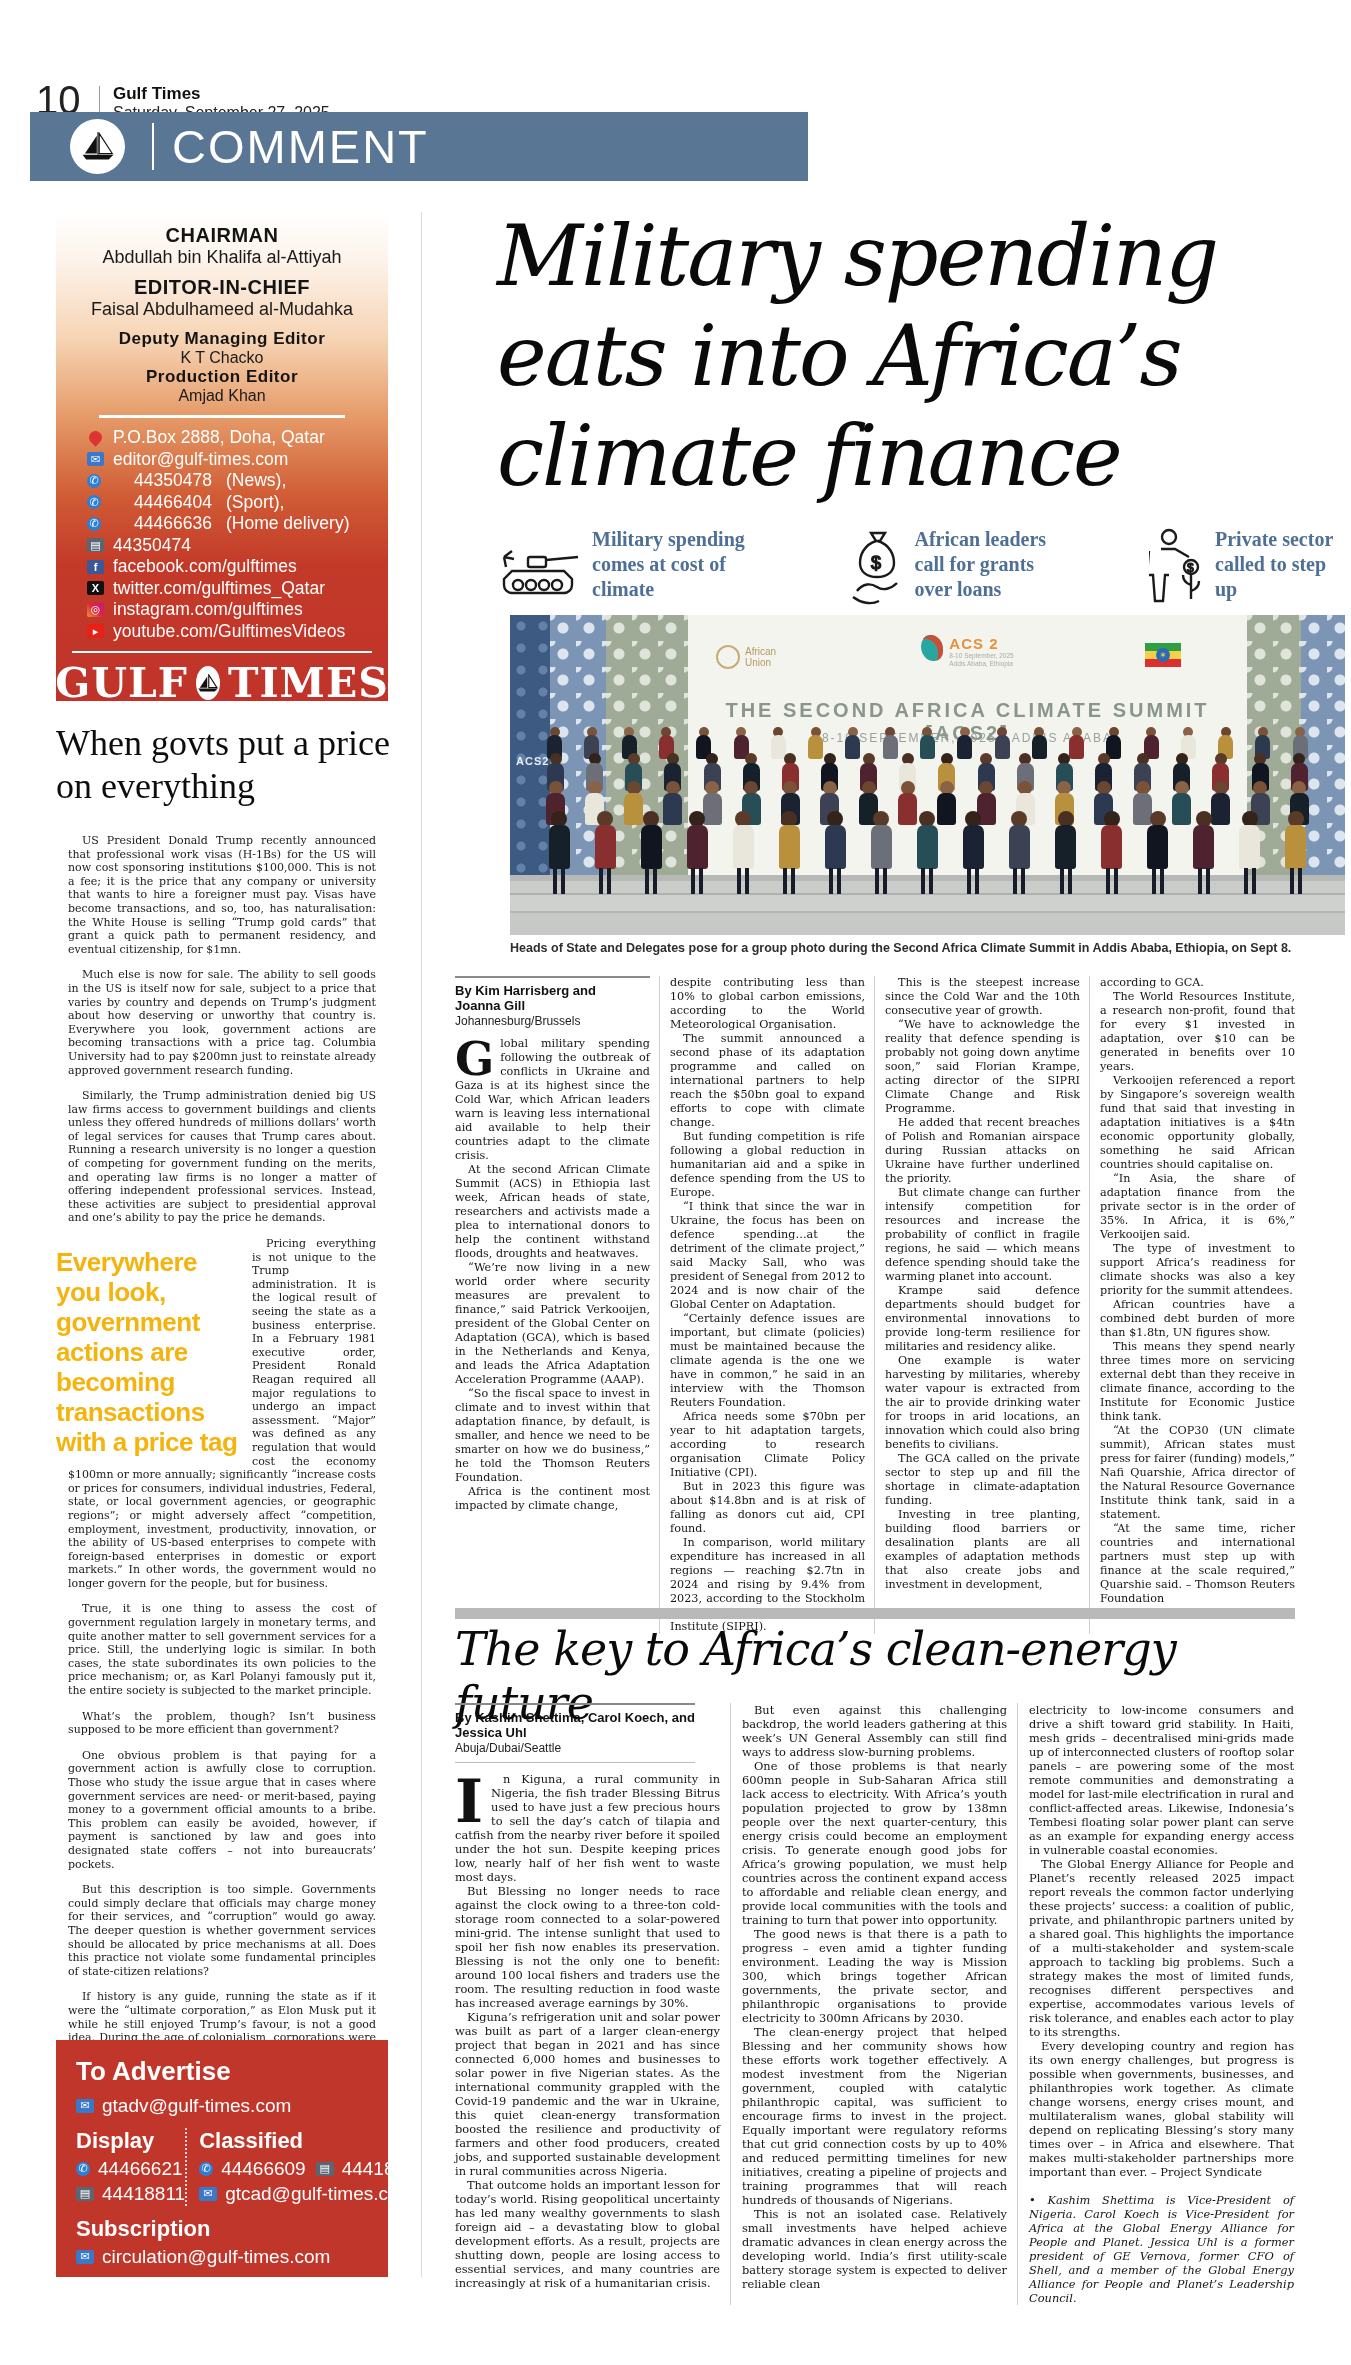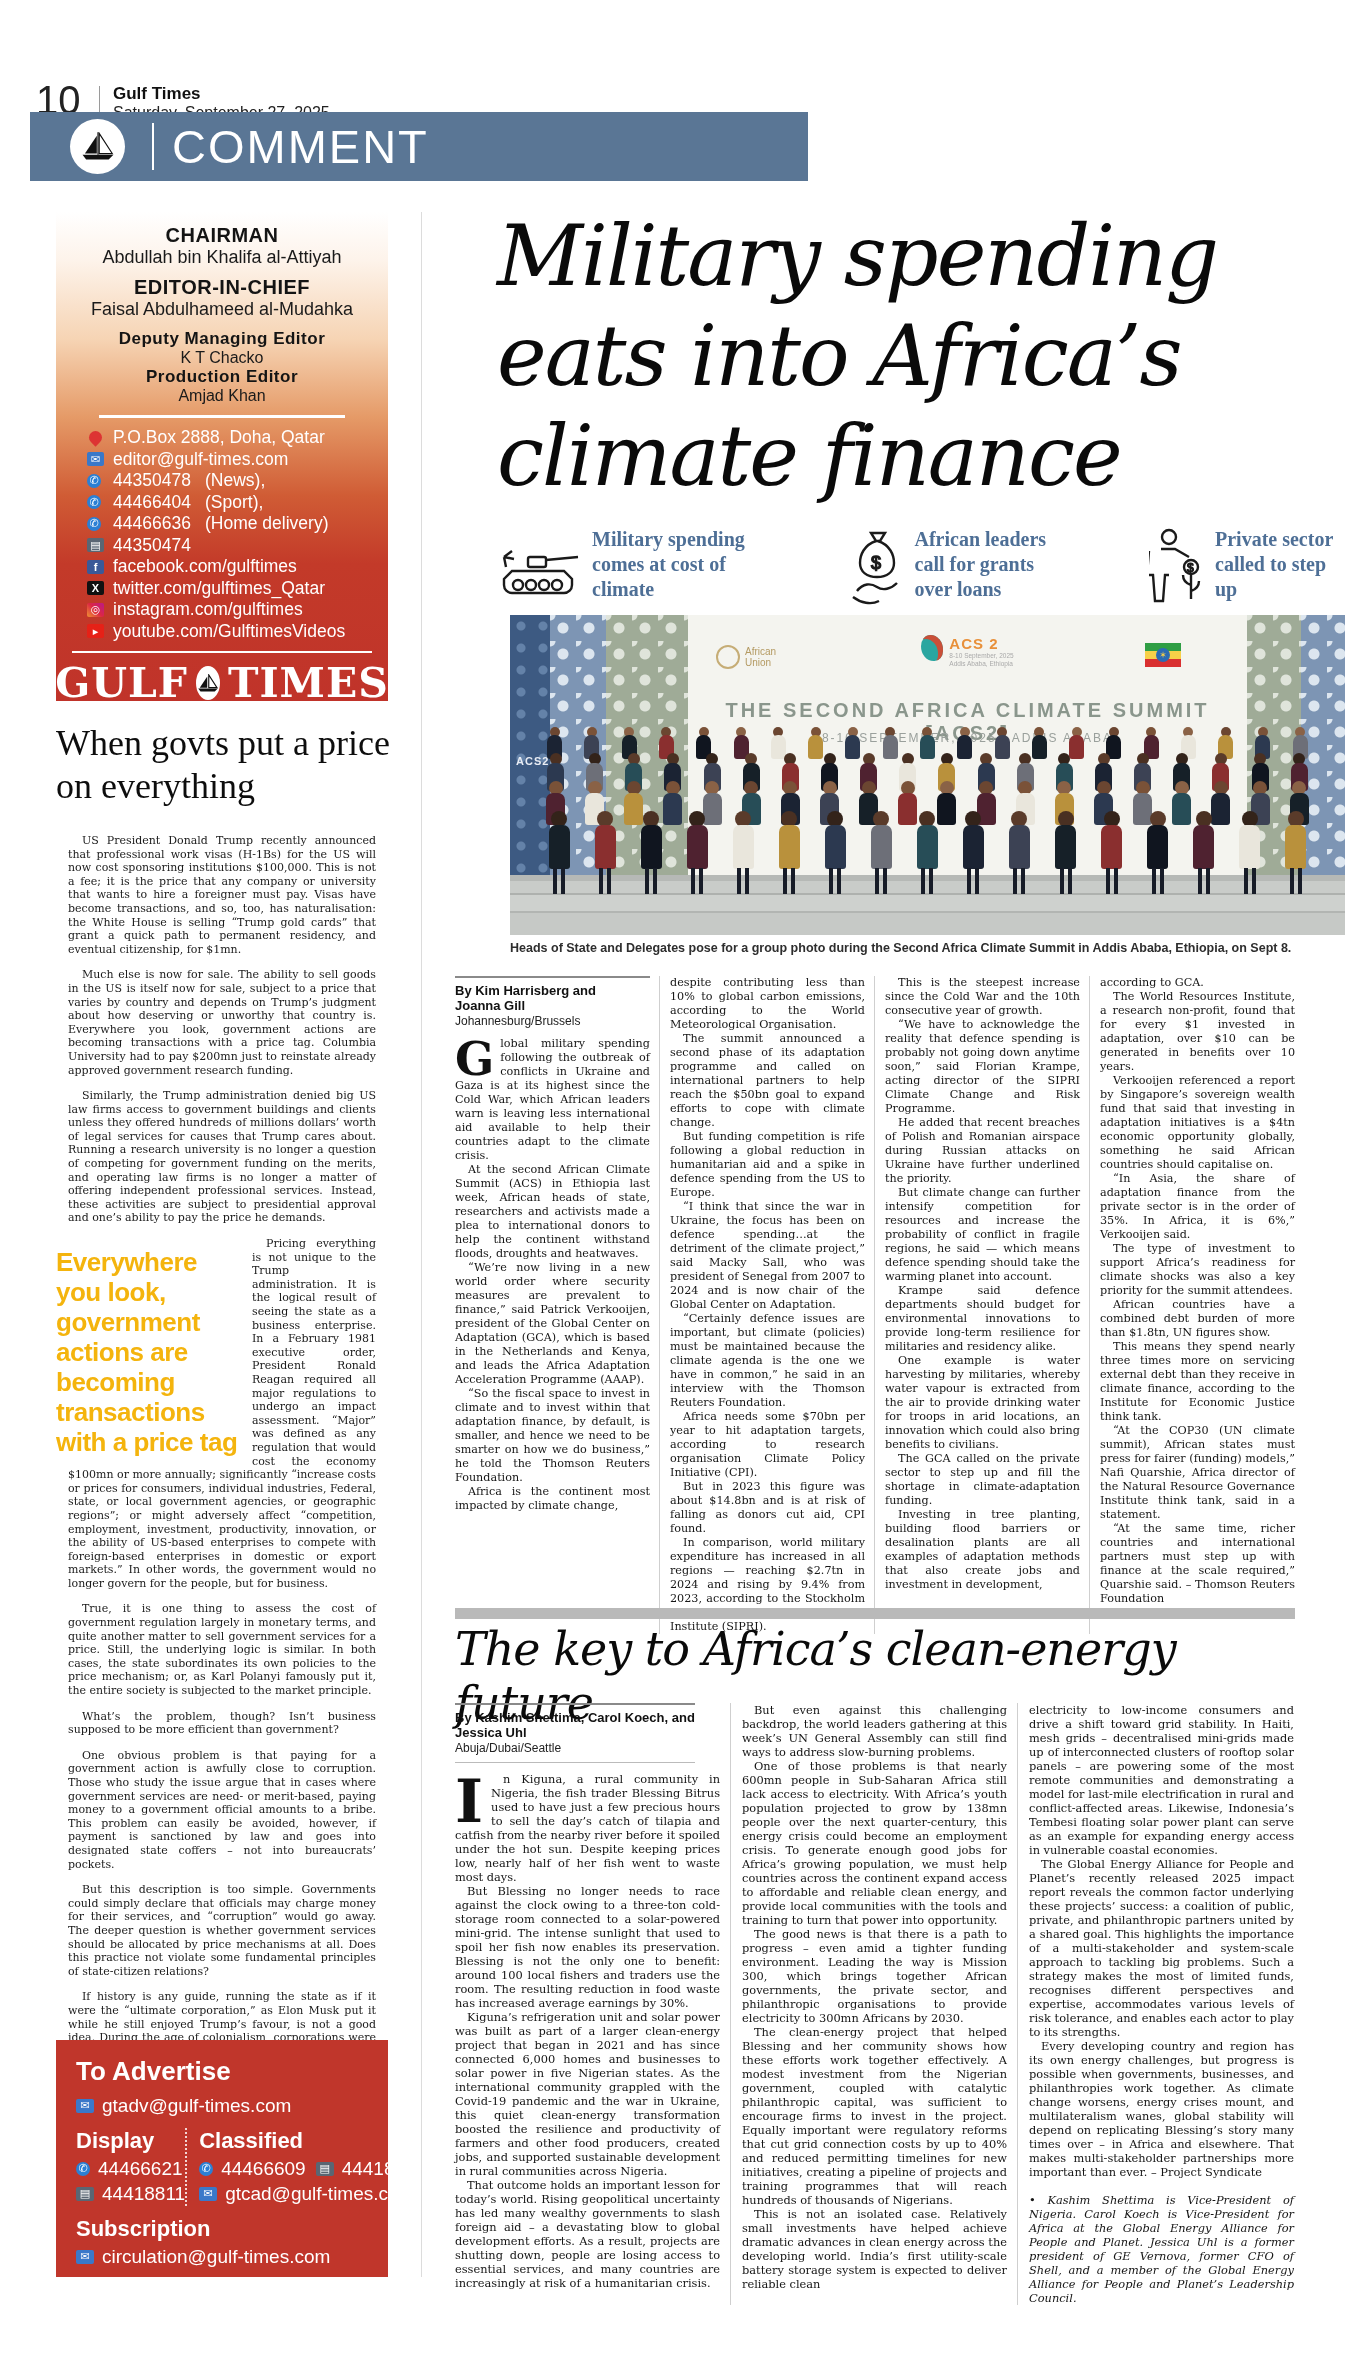--- a/index.html
+++ b/index.html
@@ -23,21 +23,21 @@
      background:linear-gradient(180deg,#ffffff 0%,#fdf3ea 10%,#f6d4b4 26%,#e59a67 42%,#d05c35 58%,#c33a29 72%,#c0332a 100%);}
   .m-label{font-size:20px;font-weight:bold;letter-spacing:.5px;color:#141414;}
   .m-label.sm{font-size:17px;}
   .m-name{font-size:18px;color:#1a1a1a;}
   .m-name.sm{font-size:16px;}
   .m-rule{width:246px;height:3px;background:#fff;margin:10px auto 9px auto;}
   .contact{width:270px;margin:0 auto;text-align:left;color:#fff;}
   .c-row{display:flex;align-items:center;height:21.5px;font-size:17.5px;}
   .c-ico{width:17px;height:14px;margin-right:9px;flex:0 0 17px;display:flex;align-items:center;justify-content:center;
          font-size:11px;color:#fff;border-radius:2px;}
-  .c-num{width:92px;}
+  .c-num{width:92px;margin-left:21px;}
   .logo-rule{width:300px;height:2px;background:#fff;margin:9px auto 6px auto;}
   .gtlogo{display:flex;align-items:center;justify-content:center;gap:8px;color:#fff;
           font-family:"DejaVu Serif","Liberation Serif",serif;font-weight:bold;font-size:41px;letter-spacing:1px;}
   .gtlogo .circ{width:34px;height:34px;border-radius:50%;background:#fff;display:flex;align-items:center;justify-content:center;}
 
   
   .la-title{left:56px;top:722px;width:360px;font-family:Liberation Serif, serif;
             font-size:36px;line-height:43px;color:#0d0d0d;}
   .la-body{left:56px;top:822px;width:332px;font-family:"DejaVu Serif","Liberation Serif",serif;
            font-size:11px;line-height:13.6px;text-align:justify;color:#1a1a1a;}
@@ -782,21 +782,21 @@
             <p>“So the fiscal space to invest in climate and to invest within that adaptation finance, by default, is smaller, and hence we need to be smarter on how we do business,” he told the Thomson Reuters Foundation.</p>
             <p>Africa is the continent most impacted by climate change,</p>
           </div>
       </div>
     </div>
     <div class="mcol">
       <div class="mbody cont">
           <p>despite contributing less than 10% to global carbon emissions, according to the World Meteorological Organisation.</p>
           <p>The summit announced a second phase of its adaptation programme and called on international partners to help reach the $50bn goal to expand efforts to cope with climate change.</p>
           <p>But funding competition is rife following a global reduction in humanitarian aid and a spike in defence spending from the US to Europe.</p>
-          <p>“I think that since the war in Ukraine, the focus has been on defence spending…at the detriment of the climate project,” said Macky Sall, who was president of Senegal from 2007 to 2024 and is now chair of the Global Center on Adaptation.</p>
+          <p>“I think that since the war in Ukraine, the focus has been on defence spending…at the detriment of the climate project,” said Macky Sall, who was president of Senegal from 2012 to 2024 and is now chair of the Global Center on Adaptation.</p>
           <p>“Certainly defence issues are important, but climate (policies) must be maintained because the climate agenda is the one we have in common,” he said in an interview with the Thomson Reuters Foundation.</p>
           <p>Africa needs some $70bn per year to hit adaptation targets, according to research organisation Climate Policy Initiative (CPI).</p>
           <p>But in 2023 this figure was about $14.8bn and is at risk of falling as donors cut aid, CPI found.</p>
           <p>In comparison, world military expenditure has increased in all regions — reaching $2.7tn in 2024 and rising by 9.4% from 2023, according to the Stockholm International Peace Research Institute (SIPRI).</p>
         </div>
     </div>
     <div class="mcol">
       <div class="mbody">
           <p>This is the steepest increase since the Cold War and the 10th consecutive year of growth.</p>
           <p>“We have to acknowledge the reality that defence spending is probably not going down anytime soon,” said Florian Krampe, acting director of the SIPRI Climate Change and Risk Programme.</p>

